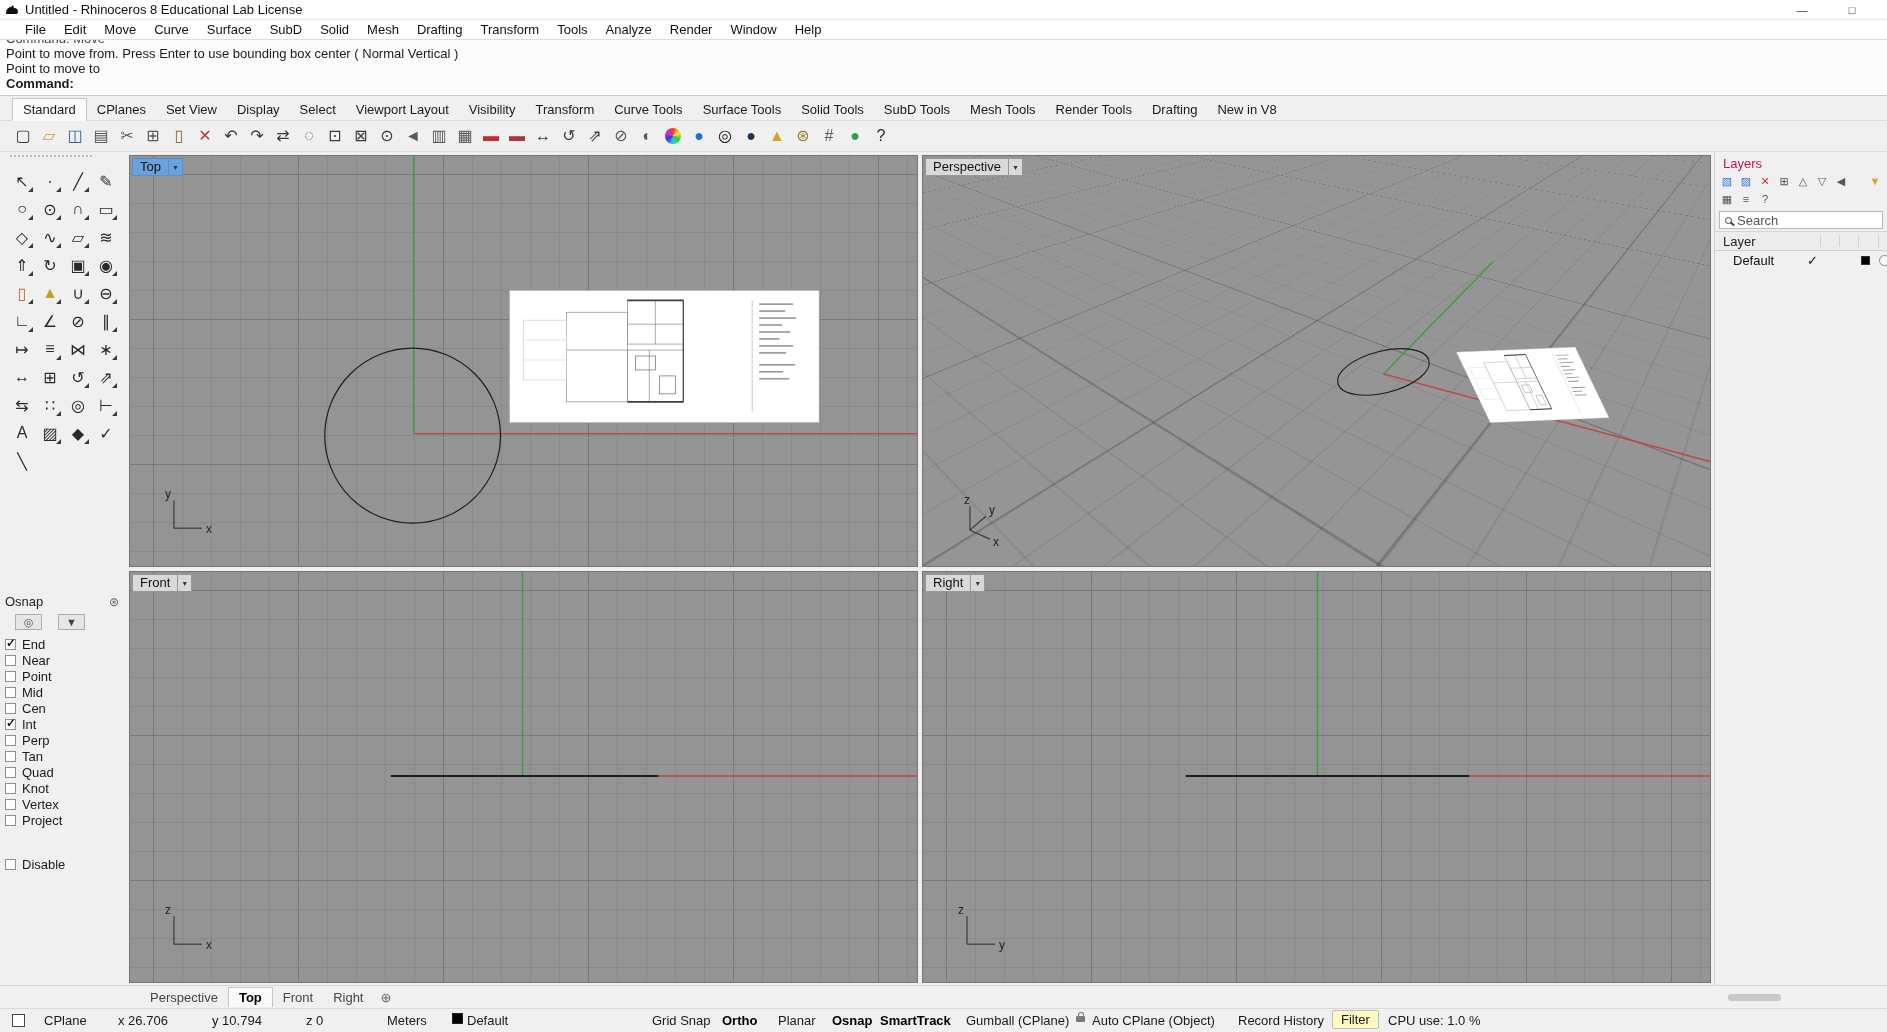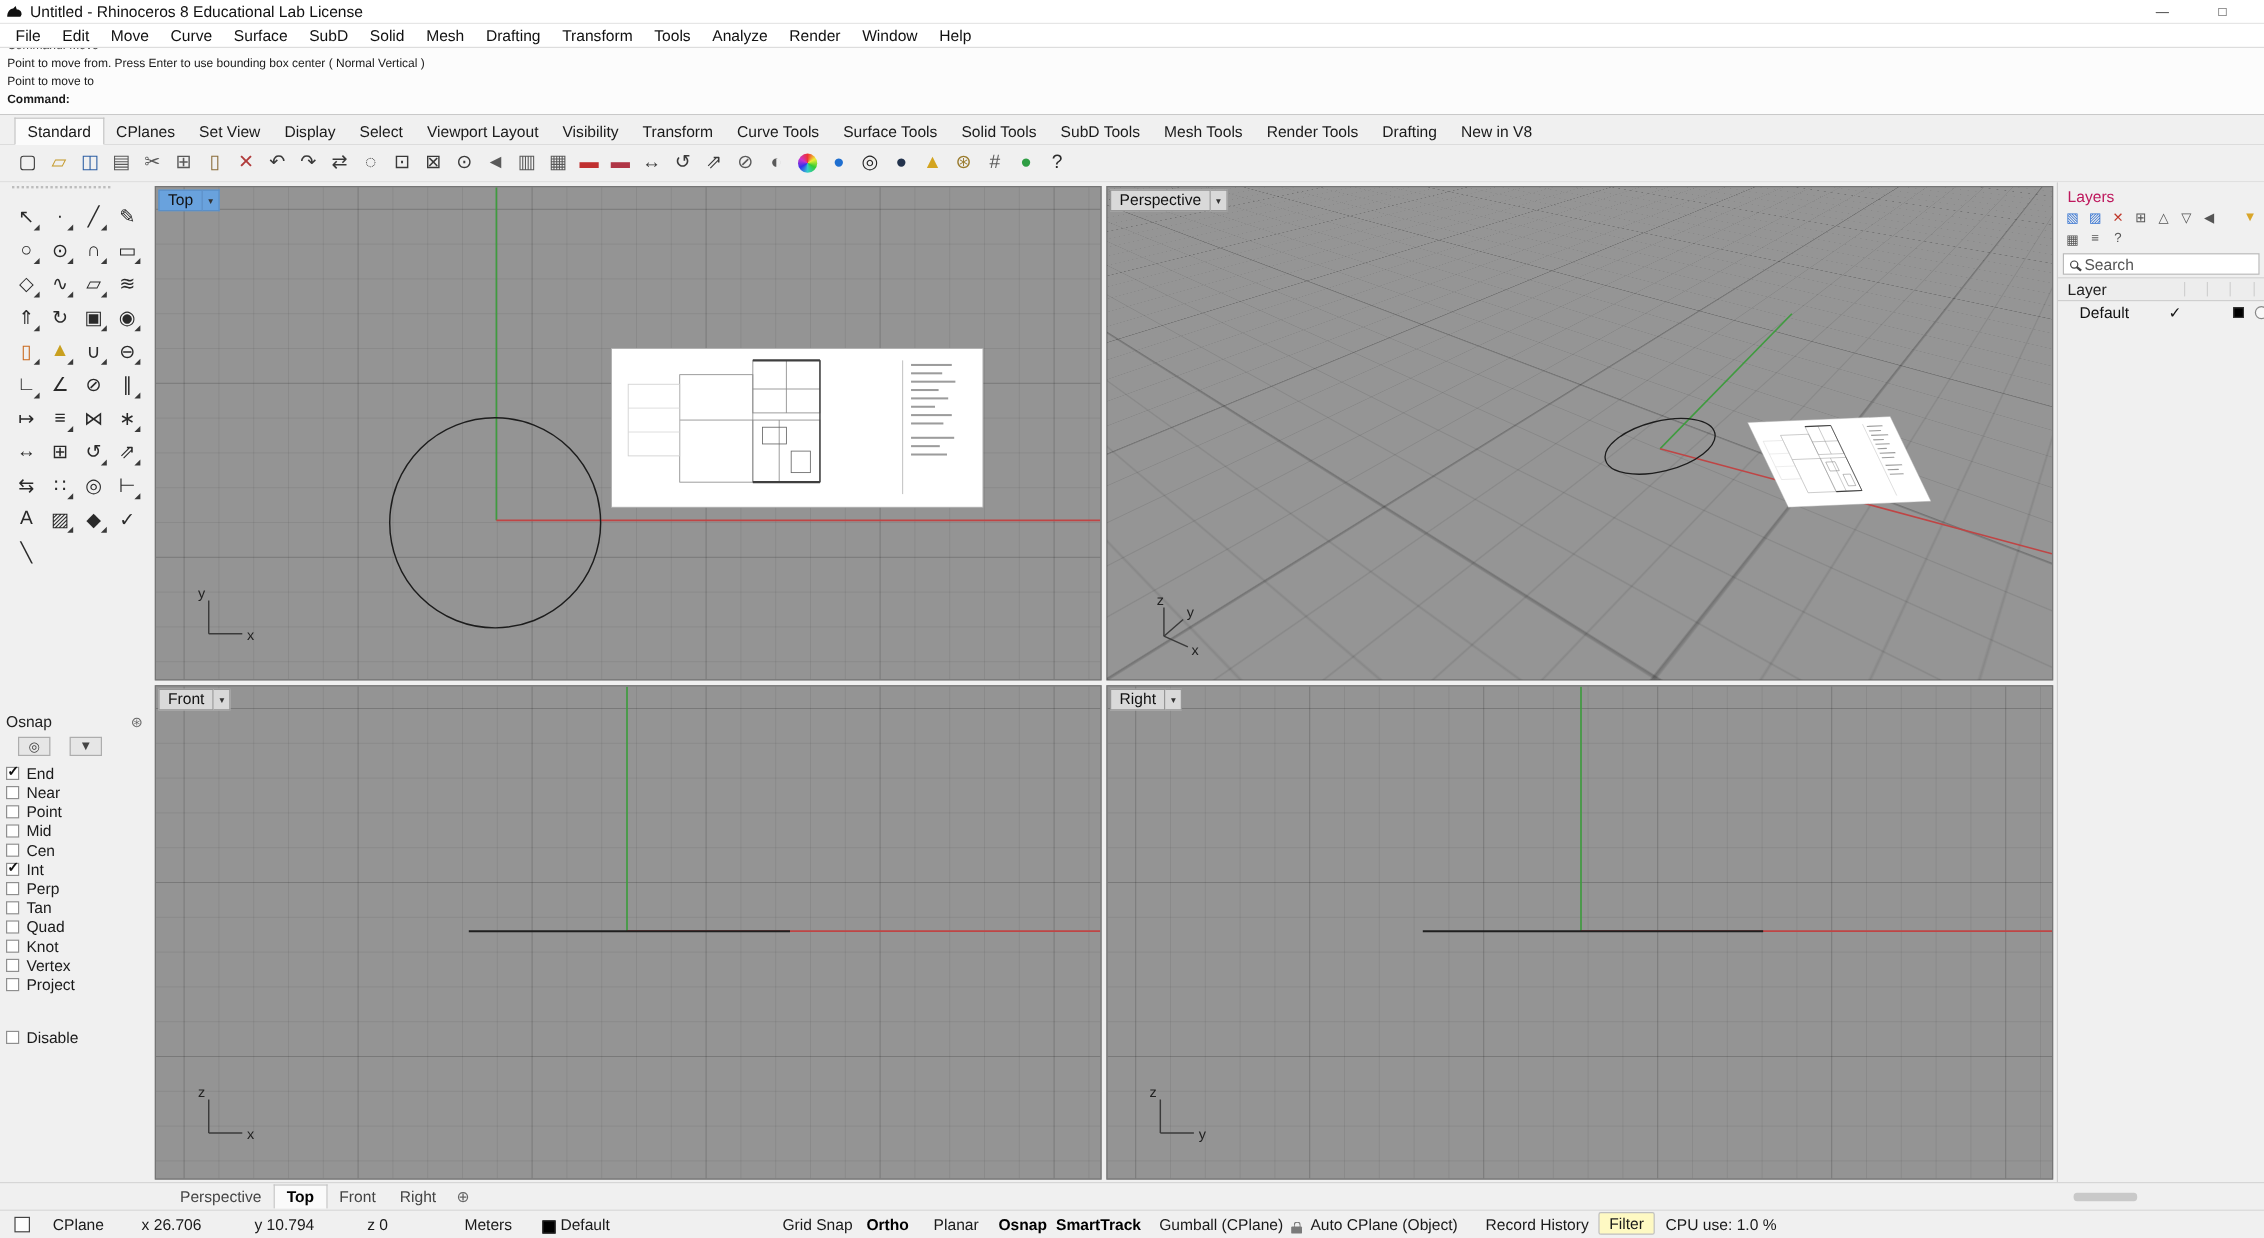--- a/index.html
+++ b/index.html
@@ -7,25 +7,25 @@
     font-family:"Liberation Sans",sans-serif;font-size:13px;color:#1a1a1a}
   .app{width:1887px;height:1032px;display:flex;flex-direction:column;overflow:hidden;background:#f0f0f0}
 
   
   .titlebar{height:20px;background:#fff;border-bottom:1px solid #e6e6e6;display:flex;align-items:center;padding-left:5px;position:relative;flex:none}
   .tb-title{margin-left:6px;font-size:13px;color:#111}
   .tb-btn{position:absolute;top:0;width:32px;height:20px;display:flex;align-items:center;justify-content:center;font-size:11px;color:#333}
   .tb-min{left:1786px}.tb-max{left:1836px}.tb-close{left:1878px}
 
   
-  .menubar{height:20px;background:#fff;border-bottom:1px solid #ddd;display:flex;align-items:flex-start;padding-left:4px;flex:none}
+  .menubar{height:20px;background:#fff;border-bottom:1px solid #ddd;display:flex;align-items:flex-start;padding-left:16px;flex:none}
   .menu-item{padding:2px 9px;font-size:13px;color:#111;white-space:nowrap}
 
   
-  .cmdarea{height:56px;background:#fcfcfc;border-bottom:1px solid #c9c9c9;overflow:hidden;padding-left:6px;line-height:15px;font-size:10px;flex:none}
+  .cmdarea{height:56px;background:#fcfcfc;border-bottom:1px solid #c9c9c9;overflow:hidden;padding-left:6px;line-height:15px;font-size:13px;flex:none}
   .cmd-clipped{margin-top:-9px;color:#444;white-space:nowrap}
   .cmd-line{white-space:nowrap}
   .cmd-prompt{font-weight:bold}
 
   
   .ribbon{height:25px;background:#f0f0f0;border-bottom:1px solid #dcdcdc;display:flex;align-items:flex-end;padding-left:12px;flex:none}
   .rtab{padding:3px 10px;font-size:13px;color:#1a1a1a;white-space:nowrap}
   .rtab.active{background:#fbfbfb;border:1px solid #c4c4c4;border-bottom:1px solid #fbfbfb;margin-bottom:-1px}
 
   
@@ -100,21 +100,21 @@
   
   .vtabs{height:23px;background:#f0f0f0;border-top:1px solid #d6d6d6;display:flex;align-items:center;padding-left:140px;flex:none}
   .vtab{padding:2px 10px;font-size:13px;color:#444;white-space:nowrap}
   .vtab.active{color:#000;font-weight:bold;background:#fafafa;border:1px solid #c6c6c6;border-bottom:none}
   .vtab-add{font-size:13px;color:#666;margin-left:7px}
   .vt-scroll{margin-left:auto;margin-right:106px;width:53px;height:7px;background:#c9c9c9;border-radius:3px}
 
   
   .sbar{height:24px;background:#f0f0f0;border-top:1px solid #d9d9d9;position:relative;font-size:13px;flex:none}
   .sb-pane{position:absolute;left:12px;top:5px;width:13px;height:13px;border:1.5px solid #444;background:#fdfdfd}
-  .sbi{position:absolute;top:4px;white-space:nowrap;display:flex;align-items:flex-end;gap:4px}
+  .sbi{position:absolute;top:4px;white-space:nowrap;display:flex;align-items:flex-start;gap:4px}
   .sbi .sw,.sbi .lk{display:none}
   .sbi.hasswatch .sw{display:inline-block;width:11px;height:11px;background:#000;border:1px solid #222}
   .sbi.haslock .lk{display:inline-block;width:9px;height:6px;background:#7a7a7a;border-radius:1px;position:relative;margin-right:3px;margin-top:3px}
   .sbi.haslock .lk::before{content:"";position:absolute;left:1.5px;top:-4px;width:4px;height:4px;border:1.5px solid #7a7a7a;border-bottom:none;border-radius:3px 3px 0 0}
   .sbi.bold{font-weight:bold;color:#000}
   .sbi.badge{background:#fef9c3;border:1px solid #bfbfbf;border-radius:2px;padding:1px 8px;top:1px}
   .sbar span:nth-of-type(1){left:44px}  .sbar span:nth-of-type(2){left:118px}
   .sbar span:nth-of-type(3){left:212px} .sbar span:nth-of-type(4){left:306px}
   .sbar span:nth-of-type(5){left:387px} .sbar span:nth-of-type(6){left:452px}
   .sbar span:nth-of-type(7){left:652px} .sbar span:nth-of-type(8){left:722px}

